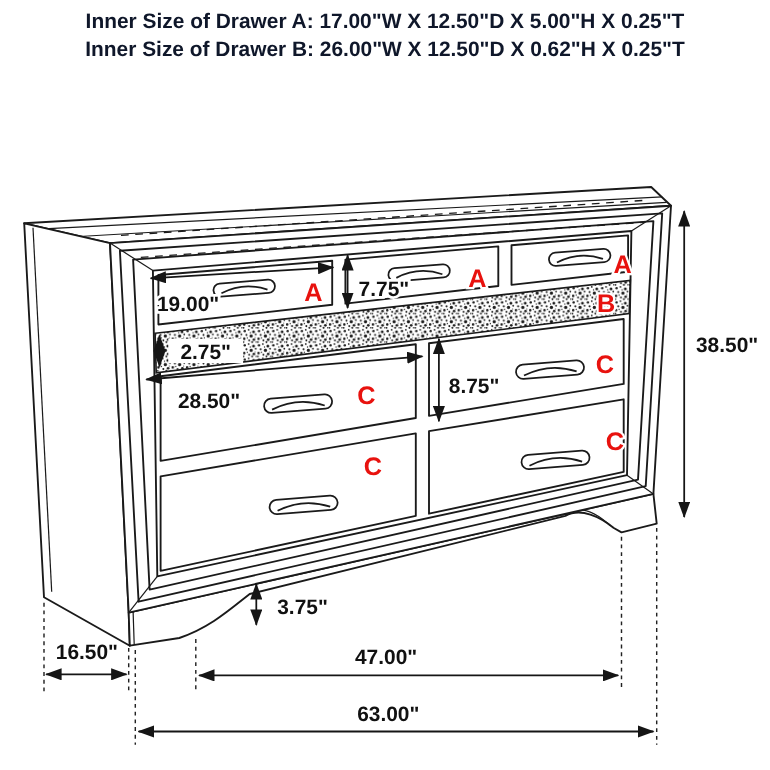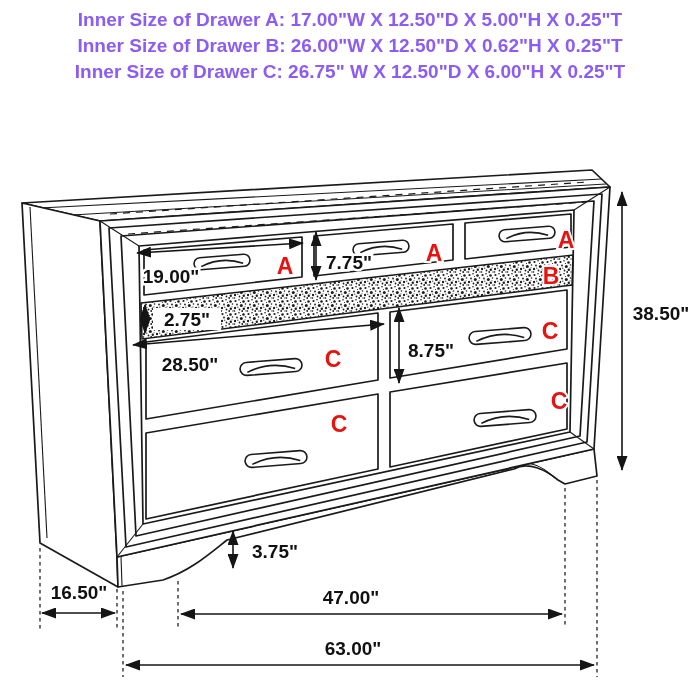--- a/index.html
+++ b/index.html
@@ -1,38 +1,37 @@
 <!DOCTYPE html>
 <html><head>
 <meta charset="utf-8">
 <style>
   html,body{margin:0;padding:0;background:#fff;}
   body{width:700px;height:700px;position:relative;overflow:hidden;
        font-family:"Liberation Sans",sans-serif;}
   .header{position:absolute;top:7px;left:0;width:700px;text-align:center;}
-  .header div{font-size:19px;line-height:26px;font-weight:bold;color:#8b5cf6;}
+  .header div{font-size:19px;line-height:26px;font-weight:bold;color:#0f172a;}
   svg{position:absolute;top:0;left:0;}
   .dim{font-family:"Liberation Sans",sans-serif;font-size:19px;font-weight:bold;
        fill:#111;text-anchor:middle;paint-order:stroke;stroke:#fff;stroke-width:5px;}
   .letter{font-family:"Liberation Sans",sans-serif;font-size:23px;font-weight:bold;
        fill:#e8120e;text-anchor:middle;paint-order:stroke;stroke:#fff;stroke-width:4px;}
   .ln{stroke:#1a1a1a;stroke-width:1.7;fill:none;stroke-linejoin:round;stroke-linecap:round;}
   .lnw{stroke:#1a1a1a;stroke-width:1.7;fill:#fff;stroke-linejoin:round;}
   .thin{stroke:#1a1a1a;stroke-width:1.1;fill:none;}
   .dimline{stroke:#151515;stroke-width:1.6;fill:none;}
   .ext{stroke:#222;stroke-width:1.3;fill:none;stroke-dasharray:3.5,3.5;}
   .speck{stroke:#1a1a1a;stroke-width:1.2;fill:none;stroke-dasharray:7,6;}
 </style>
 </head>
 <body>
 
 <div class="header">
   <div>Inner Size of Drawer A: 17.00"W X 12.50"D X 5.00"H X 0.25"T</div>
   <div>Inner Size of Drawer B: 26.00"W X 12.50"D X 0.62"H X 0.25"T</div>
-  <div>Inner Size of Drawer C: 26.75" W X 12.50"D X 6.00"H X 0.25"T</div>
 </div>
 
 <svg width="700" height="700" viewBox="0 0 700 700">
   <defs>
     <marker id="ah" markerUnits="userSpaceOnUse" markerWidth="15" markerHeight="11" refX="14" refY="5.5" orient="auto-start-reverse">
       <path d="M0,0 L15,5.5 L0,11 Z" fill="#151515"></path>
     </marker>
     <pattern id="glitter" width="13" height="13" patternUnits="userSpaceOnUse">
       <rect width="13" height="13" fill="#fff"></rect>
       <g fill="#1c1c1c">

